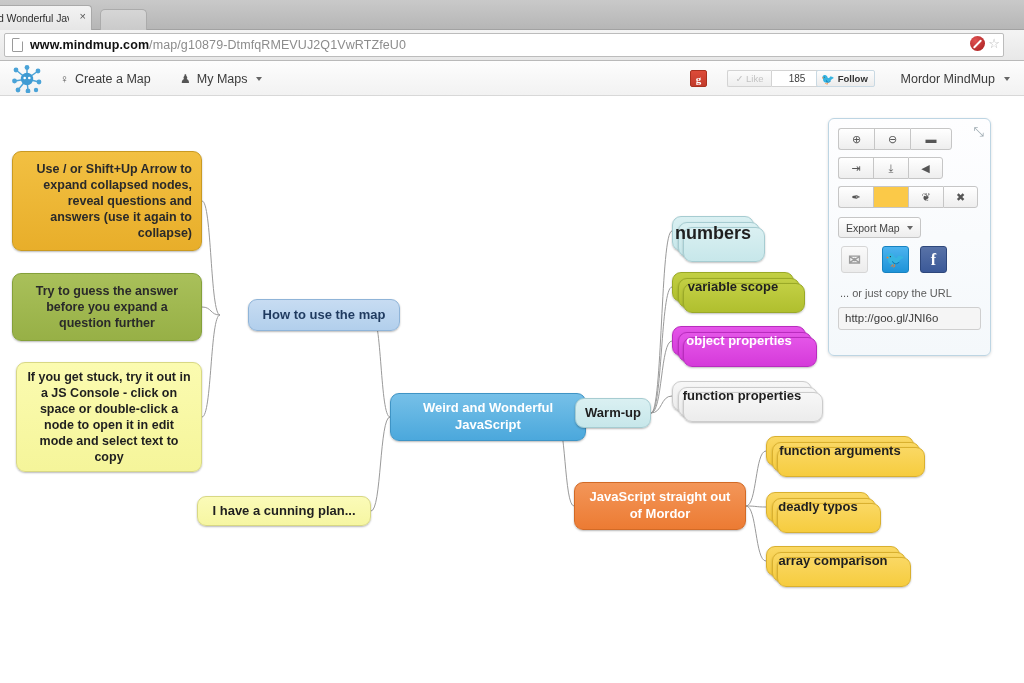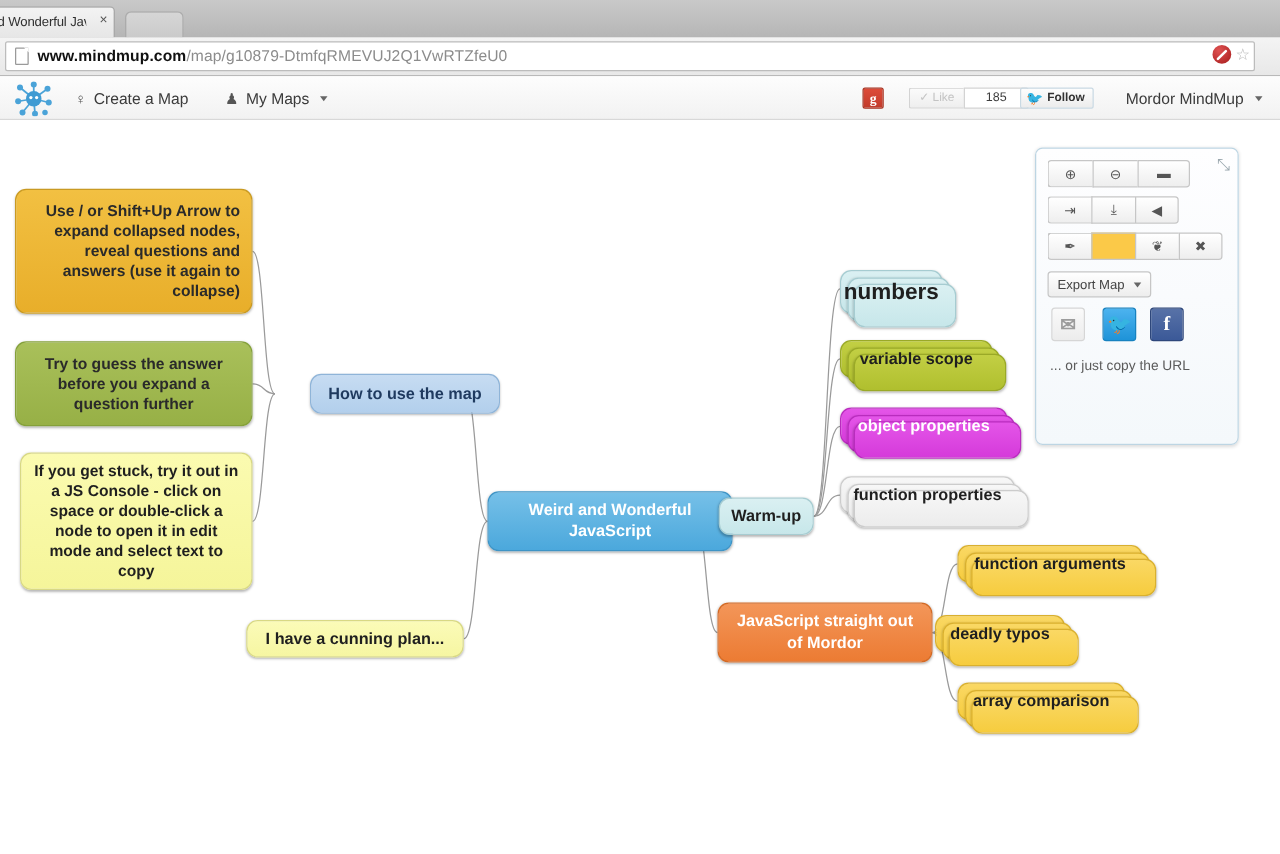--- a/index.html
+++ b/index.html
@@ -320,21 +320,21 @@
         </div>
         <div class="node stack" style="left: 672px; top: 285px; width: 140px; min-height: 30px; background: linear-gradient(rgb(247, 247, 247), rgb(236, 236, 236)); border: 1px solid rgb(204, 204, 204); color: rgb(31, 31, 31); font-size: 13px;">
           <span>function properties</span>
         </div>
         <div class="node" style="left: 574px; top: 386px; width: 172px; min-height: 48px; background: linear-gradient(rgb(243, 150, 89), rgb(236, 123, 51)); border: 1px solid rgb(210, 106, 38); color: rgb(255, 255, 255); font-size: 13px;">
           <span>JavaScript straight out of Mordor</span>
         </div>
         <div class="node stack" style="left: 766px; top: 340px; width: 148px; min-height: 30px; background: linear-gradient(rgb(250, 216, 100), rgb(246, 204, 62)); border: 1px solid rgb(217, 176, 47); color: rgb(31, 31, 31); font-size: 13px;">
           <span>function arguments</span>
         </div>
-        <div class="node stack" style="left: 748px; top: 396px; width: 104px; min-height: 30px; background: linear-gradient(rgb(250, 216, 100), rgb(246, 204, 62)); border: 1px solid rgb(217, 176, 47); color: rgb(31, 31, 31); font-size: 13px; text-align: center;">
+        <div class="node stack" style="left: 766px; top: 396px; width: 104px; min-height: 30px; background: linear-gradient(rgb(250, 216, 100), rgb(246, 204, 62)); border: 1px solid rgb(217, 176, 47); color: rgb(31, 31, 31); font-size: 13px; text-align: center;">
           <span>deadly typos</span>
         </div>
         <div class="node stack" style="left: 766px; top: 450px; width: 134px; min-height: 30px; background: linear-gradient(rgb(250, 216, 100), rgb(246, 204, 62)); border: 1px solid rgb(217, 176, 47); color: rgb(31, 31, 31); font-size: 13px;">
           <span>array comparison</span>
         </div>
       </div>
   </div>
 
   <div class="tool-panel">
     <span class="collapse-ico">⤡</span>
@@ -367,15 +367,16 @@
       <div class="soc-glyph" style="color:#9c9c9c;font-size:15px">✉</div>
     </div>
     <div class="social soc-tw">
       <div class="soc-glyph">🐦</div>
     </div>
     <div class="social soc-fb">
       <div class="soc-glyph" style="font-family:'Liberation Serif',serif">f</div>
     </div>
 
     <div class="copy-url-label">... or just copy the URL</div>
+    <div class="url-input">http://goo.gl/JNI6o</div>
   </div>
 
 </div>
 
 </body></html>

